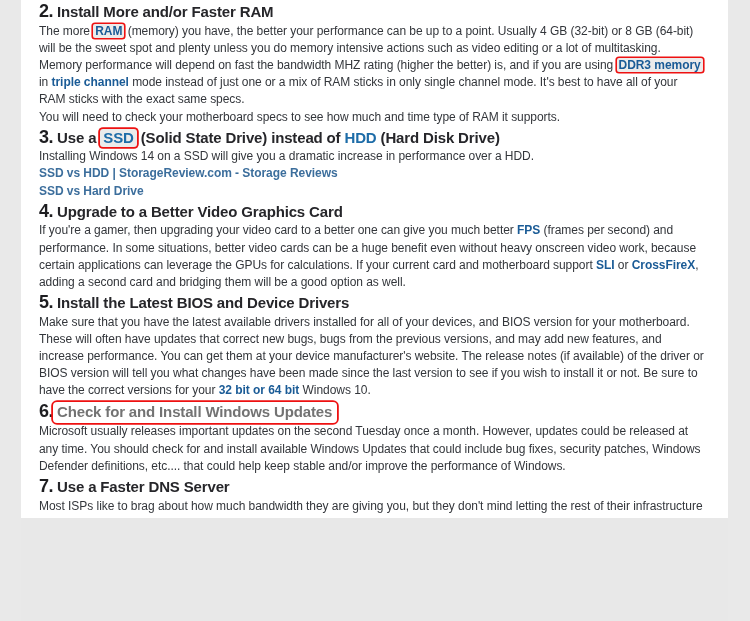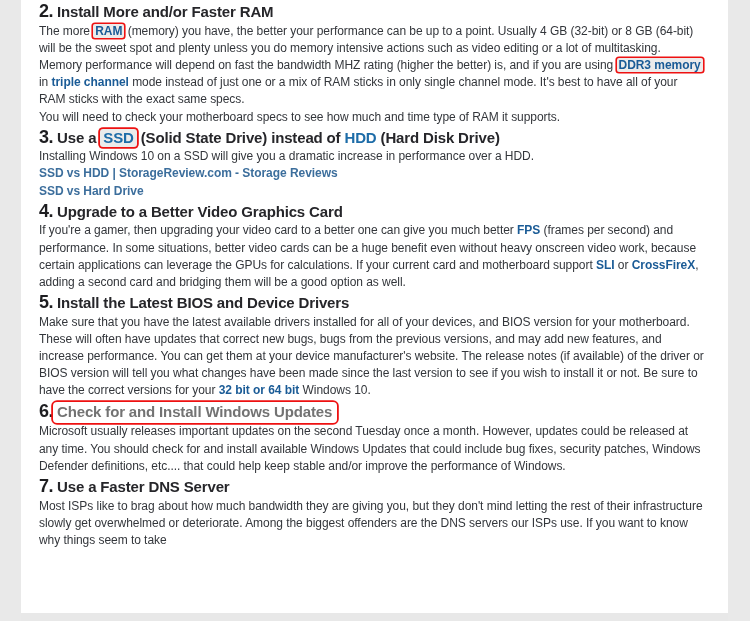--- a/index.html
+++ b/index.html
@@ -28,21 +28,21 @@
   .gutter-right {
     position: absolute;
     right: 0; top: 0;
     width: 22px; height: 621px;
     background: #e9e9e9;
   }
   .content {
     position: absolute;
     left: 21px; top: 0;
     width: 707px;
-    height: 613px;
+    height: 518px;
     background: #ffffff;
     overflow: hidden;
     box-sizing: border-box;
     padding: 0 22px 0 18px;
   }
   h2.section-heading {
     margin: 0;
     padding: 0;
     font-size: 15px;
     font-weight: bold;
@@ -148,21 +148,21 @@
     <p class="body body-indent p-gap">
       <span>You will need to check your motherboard specs to see how much and time type of RAM it supports.</span>
     </p>
 
     <h2 class="section-heading sec-3">
       <span class="num">3.</span>
       <span>Use a </span><span class="annot-head"><a class="link-head" href="#">SSD</a></span><span> (Solid State Drive) instead of </span><a class="link-head" href="#">HDD</a><span> (Hard Disk Drive)</span>
     </h2>
 
     <p class="body body-indent p-gap-lg">
-      <span>Installing Windows 10 on a SSD will give you a dramatic increase in performance over a HDD.</span>
+      <span>Installing Windows 14 on a SSD will give you a dramatic increase in performance over a HDD.</span>
     </p>
 
     <p class="body body-indent p-gap">
       <a class="link-plain" href="#">SSD vs HDD | StorageReview.com - Storage Reviews</a>
     </p>
 
     <p class="body body-indent p-gap">
       <a class="link-plain" href="#">SSD vs Hard Drive</a>
     </p>
 

